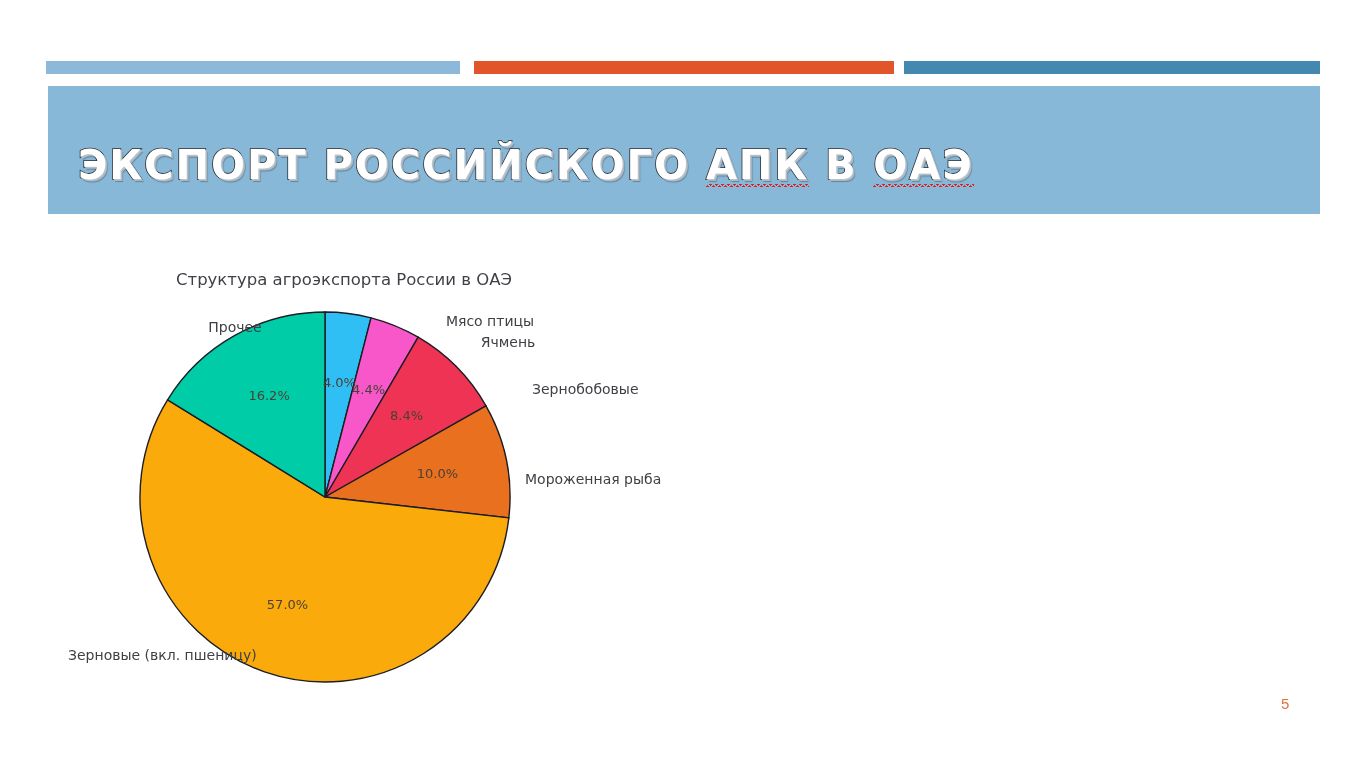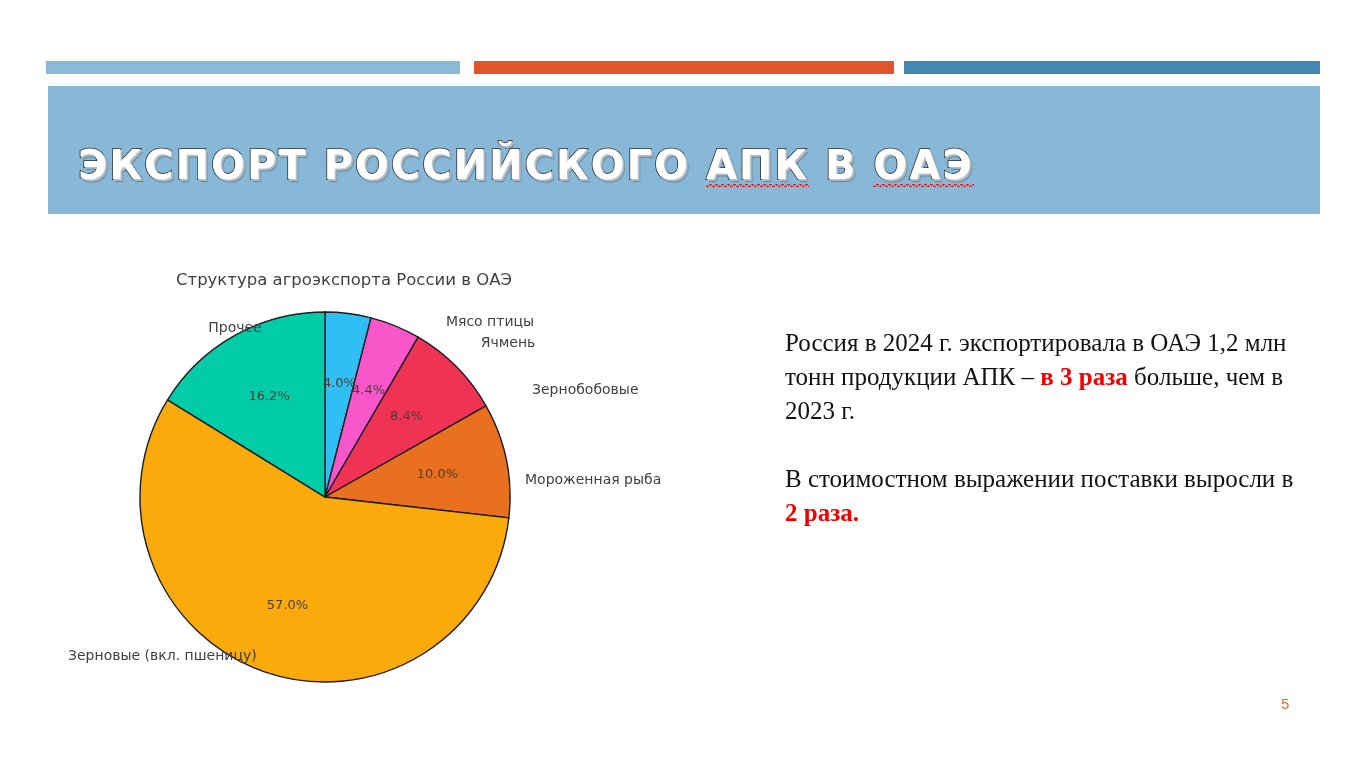--- a/index.html
+++ b/index.html
@@ -168,21 +168,16 @@
           <text x="430" y="72" class="slice-name" text-anchor="middle">Мясо птицы</text>
           <text x="448" y="93" class="slice-name" text-anchor="middle">Ячмень</text>
           <text x="472" y="140" class="slice-name" text-anchor="start">Зернобобовые</text>
           <text x="465" y="230" class="slice-name" text-anchor="start">Мороженная рыба</text>
           <text x="8" y="406" class="slice-name" text-anchor="start">Зерновые (вкл. пшеницу)</text>
           <text x="175" y="78" class="slice-name" text-anchor="middle">Прочее</text>
         </g>
     </svg>
   </div>
 
-  <div id="text-block">
-    <p id="para-1"><span>Россия в 2024 г. экспортировала в ОАЭ 1,2 млн тонн продукции АПК – </span><span class="hl">в 3 раза</span><span> больше, чем в 2023 г.</span></p>
-    <div class="para-gap"></div>
-    <p id="para-2"><span>В стоимостном выражении поставки выросли в </span><span class="hl">2 раза.</span></p>
-  </div>
 
   <div id="page-number">5</div>
 
 </div>
 
 </body></html>

